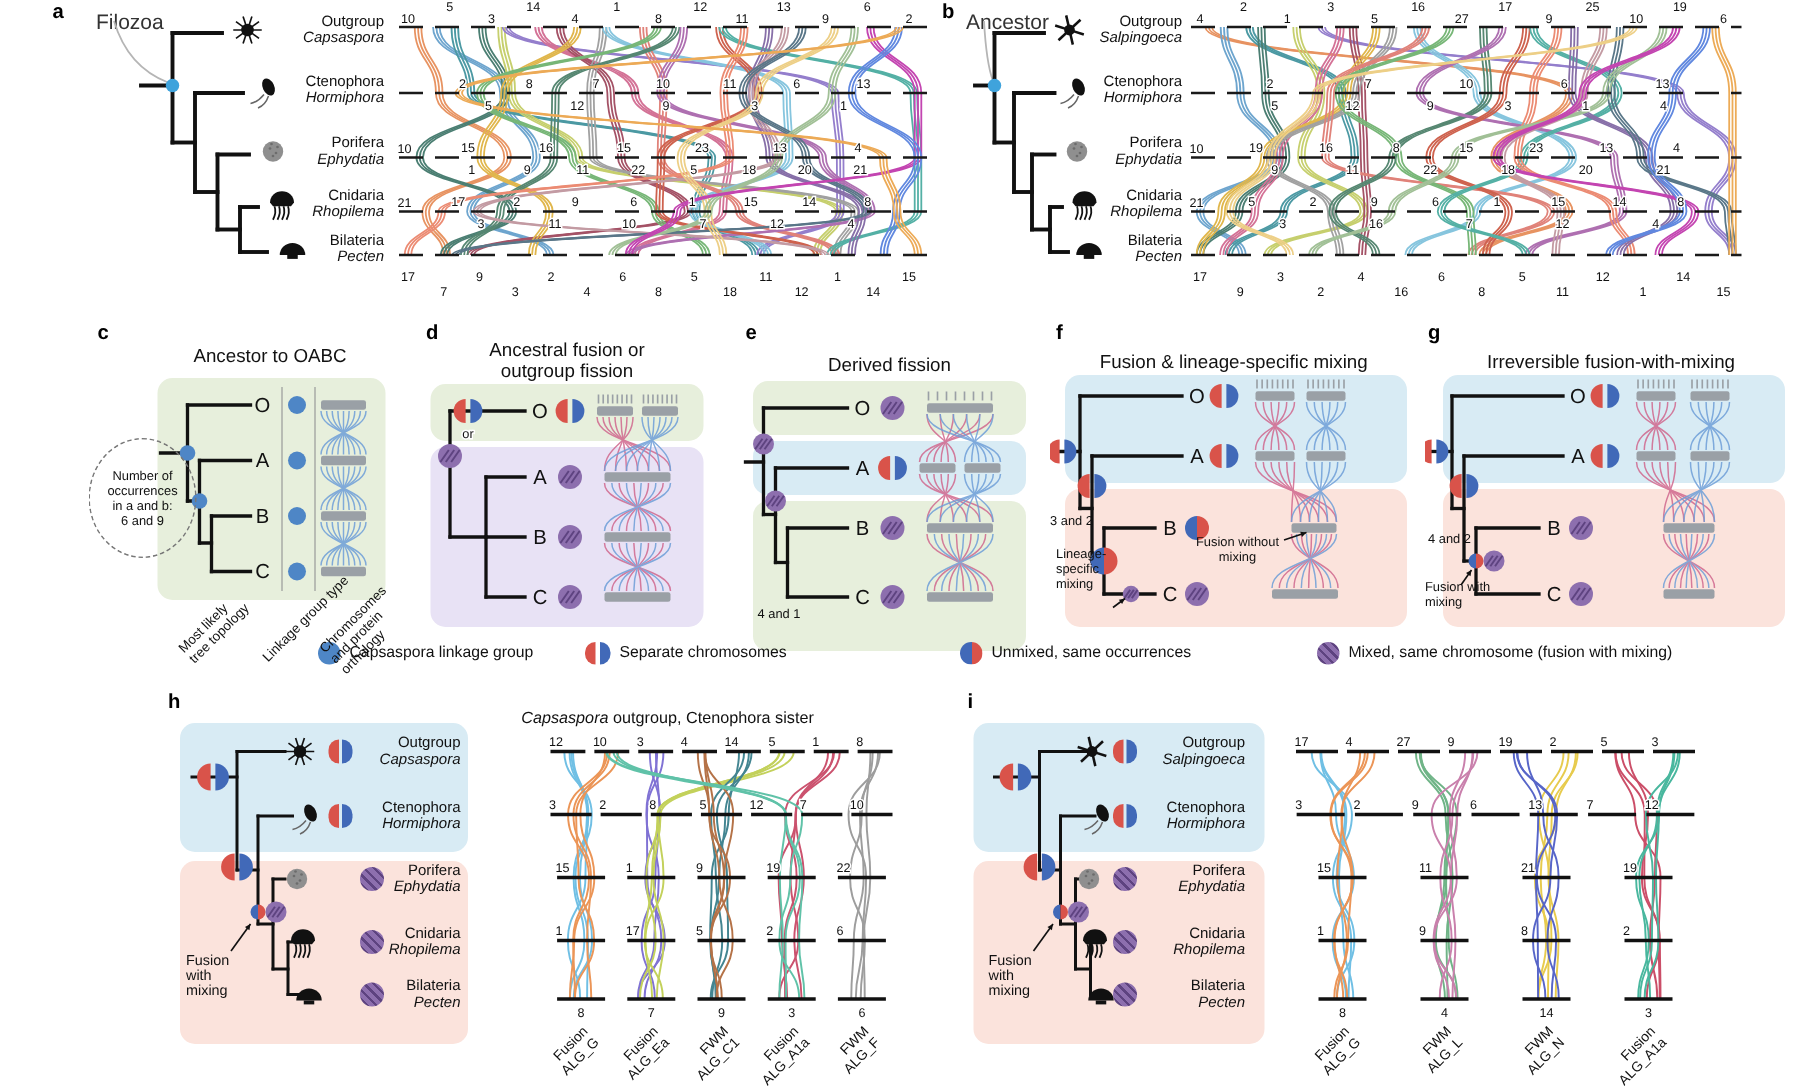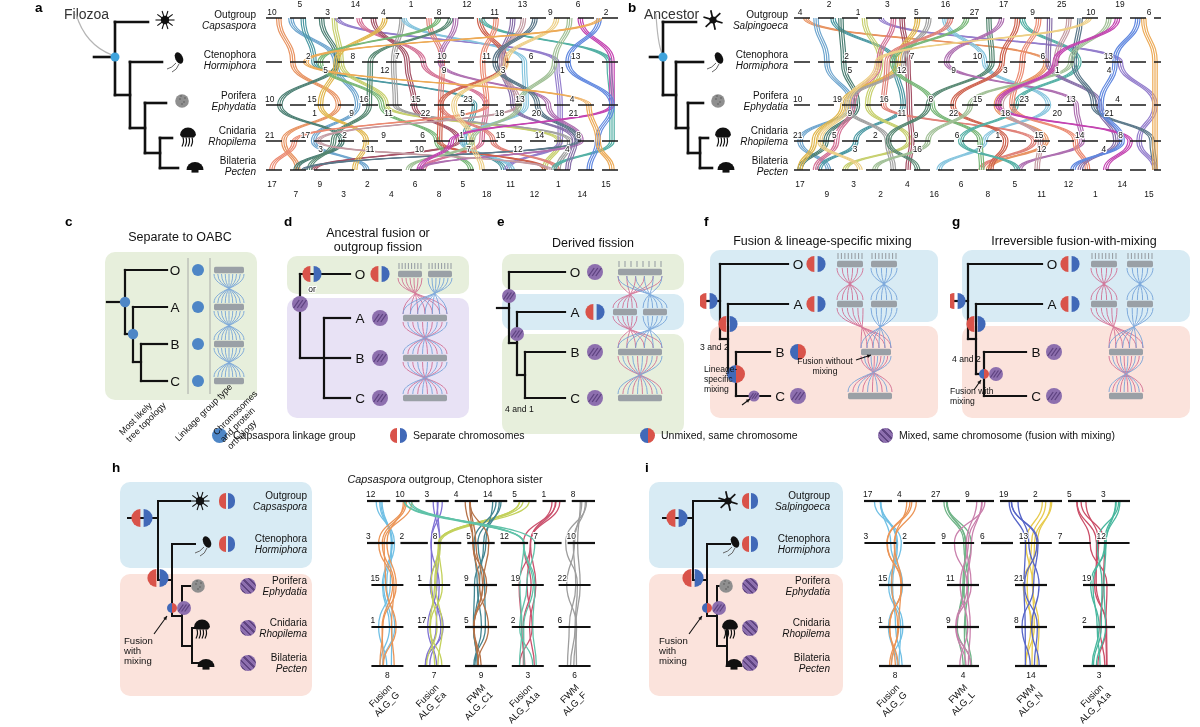--- a/index.html
+++ b/index.html
@@ -522,21 +522,21 @@
         </g>
       </svg>
       <div class="tx" style="left: 112px; top: 155px; width: 58px;">
         <div>Bilateria</div>
         <div><em>Pecten</em></div>
       </div>
     </section>
 
   <section id="sec-c" style="left:55px;top:208px;width:250px;height:245px">
     <b class="plabel" style="left:10px;top:6px">c</b>
-    <div class="ptitle" style="left:30px;top:22px;width:190px">Separate to OABC</div>
+    <div class="ptitle" style="left:30px;top:22px;width:190px">Ancestor to OABC</div>
     <div class="band bg-green" style="left:50px;top:44px;width:152px;height:148px"></div>
     <svg id="svg-c" class="abs" style="left:0;top:0" width="250" height="245">
         <g fill="none" opacity="0.85">
           <path d="M159,66C159,80.5 189,80.5 189,95" stroke="#6f9fd8" stroke-width="1"></path>
           <path d="M162.75,66C162.75,80.5 185.25,80.5 185.25,95" stroke="#6f9fd8" stroke-width="1"></path>
           <path d="M166.5,66C166.5,80.5 181.5,80.5 181.5,95" stroke="#6f9fd8" stroke-width="1"></path>
           <path d="M170.25,66C170.25,80.5 177.75,80.5 177.75,95" stroke="#6f9fd8" stroke-width="1"></path>
           <path d="M174,66C174,80.5 174,80.5 174,95" stroke="#6f9fd8" stroke-width="1"></path>
           <path d="M177.75,66C177.75,80.5 170.25,80.5 170.25,95" stroke="#6f9fd8" stroke-width="1"></path>
           <path d="M181.5,66C181.5,80.5 166.5,80.5 166.5,95" stroke="#6f9fd8" stroke-width="1"></path>
@@ -585,20 +585,26 @@
         <circle cx="78" cy="126" r="5.2" fill="#4e86c6"></circle>
         <circle cx="143" cy="62" r="6" fill="#4e86c6"></circle>
         <circle cx="143" cy="99" r="6" fill="#4e86c6"></circle>
         <circle cx="143" cy="136" r="6" fill="#4e86c6"></circle>
         <circle cx="143" cy="173" r="6" fill="#4e86c6"></circle>
         <text x="120" y="66.5" font-size="13.5" text-anchor="middle" fill="#111" stroke="none" stroke-width="2" paint-order="stroke" font-weight="400">O</text>
         <text x="120" y="103.5" font-size="13.5" text-anchor="middle" fill="#111" stroke="none" stroke-width="2" paint-order="stroke" font-weight="400">A</text>
         <text x="120" y="140.5" font-size="13.5" text-anchor="middle" fill="#111" stroke="none" stroke-width="2" paint-order="stroke" font-weight="400">B</text>
         <text x="120" y="177.5" font-size="13.5" text-anchor="middle" fill="#111" stroke="none" stroke-width="2" paint-order="stroke" font-weight="400">C</text>
       </svg>
+    <div class="ellipse" style="left:4px;top:84px;width:70px;height:78px">
+      <span class="note">Number of
+occurrences
+in a and b:
+6 and 9</span>
+    </div>
     <div class="rot" style="left:62px;top:222px">Most likely
 tree topology</div>
     <div class="rot" style="left:118px;top:228px">Linkage group type</div>
     <div class="rot" style="left:156px;top:222px">Chromosomes
 and protein
 orthology</div>
   </section>
 
   <section id="sec-d" style="left:272px;top:208px;width:212px;height:240px">
     <b class="plabel" style="left:12px;top:6px">d</b>
@@ -1110,21 +1116,21 @@
           <span class="hL"></span>
           <span class="hR"></span>
         </span>
       <span>Separate chromosomes</span>
     </div>
     <div class="legend-item" style="left:640px">
       <span class="lg3">
           <span class="uL"></span>
           <span class="uR"></span>
         </span>
-      <span>Unmixed, same chromosome</span>
+      <span>Unmixed, same occurrences</span>
     </div>
     <div class="legend-item" style="left:878px">
       <span class="lg lg-mix"></span>
       <span>Mixed, same chromosome (fusion with mixing)</span>
     </div>
   </section>
 
   <section id="sec-h" style="left:100px;top:456px;width:512px;height:271px">
     <b class="plabel" style="left:12px;top:4px">h</b>
     <div class="ptitle" style="left:180px;top:2px;width:330px;font-size:10.8px">

